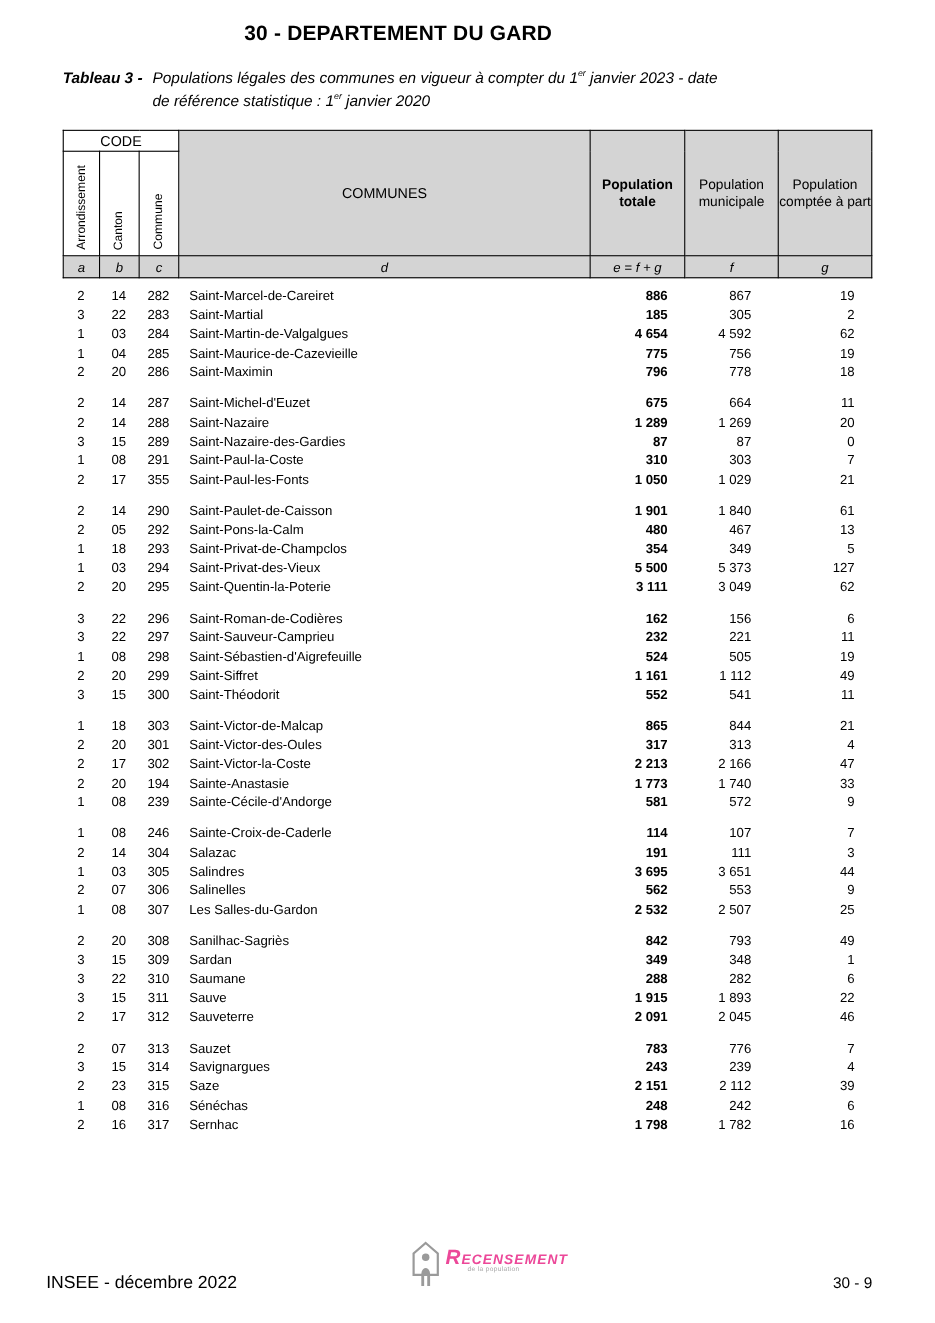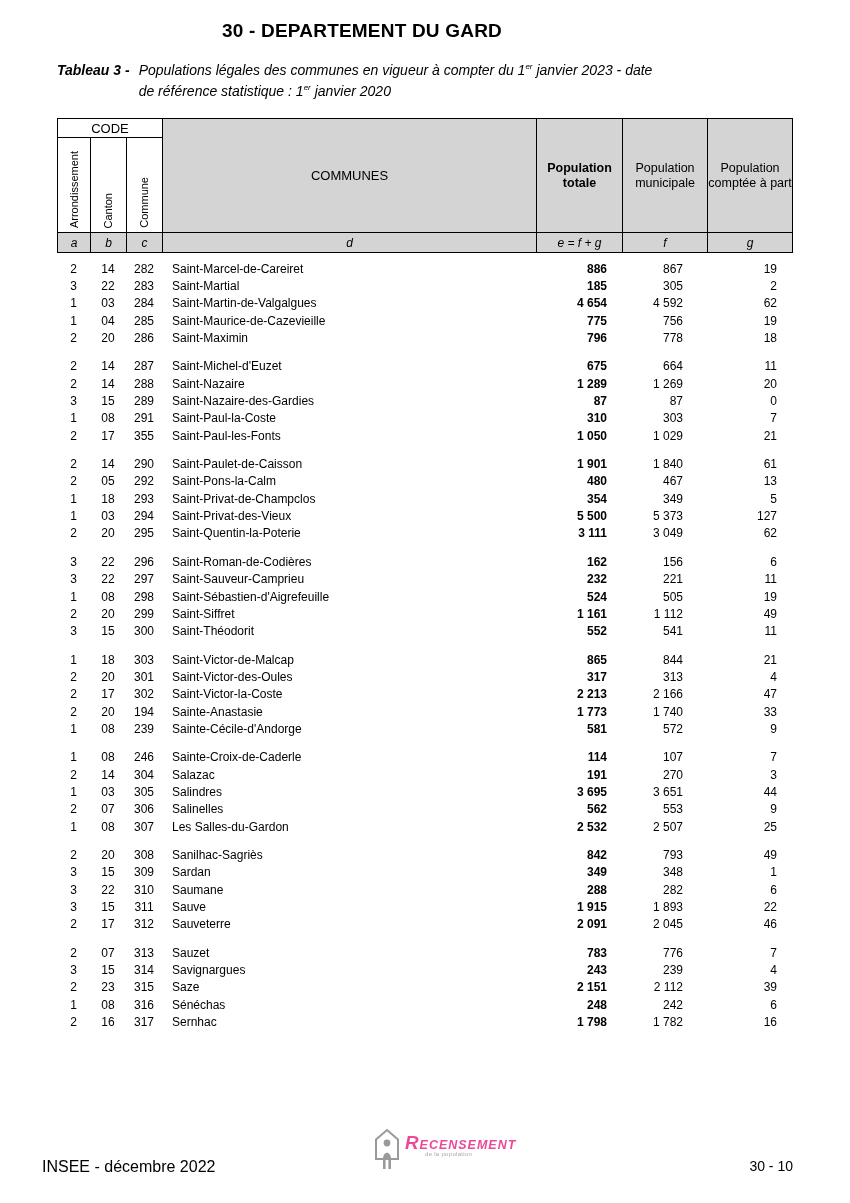--- a/index.html
+++ b/index.html
@@ -357,21 +357,21 @@
           <div class="ce">114</div>
           <div class="cf">107</div>
           <div class="cg">7</div>
         </div>
         <div class="drow">
           <div class="ca">2</div>
           <div class="cb">14</div>
           <div class="cc">304</div>
           <div class="cd">Salazac</div>
           <div class="ce">191</div>
-          <div class="cf">270</div>
+          <div class="cf">111</div>
           <div class="cg">3</div>
         </div>
         <div class="drow">
           <div class="ca">1</div>
           <div class="cb">03</div>
           <div class="cc">305</div>
           <div class="cd">Salindres</div>
           <div class="ce">3 695</div>
           <div class="cf">3 651</div>
           <div class="cg">44</div>
@@ -498,15 +498,15 @@
       <path d="M9 31 C9 22.5 17 22.5 17 31 Z" fill="#9a9a9a"></path>
       <path d="M10.3 31 L10.3 41 M15.7 31 L15.7 41" stroke="#9a9a9a" stroke-width="2.6"></path>
     </svg>
     <div class="logo-right">
       <span class="logo-text">Recensement</span>
       <span class="logo-sub">de la population</span>
     </div>
   </div>
 
   <div class="footer-left">INSEE - décembre 2022</div>
-  <div class="footer-right">30 - 10</div>
+  <div class="footer-right">30 - 9</div>
 
 </div>
 
 </body></html>

